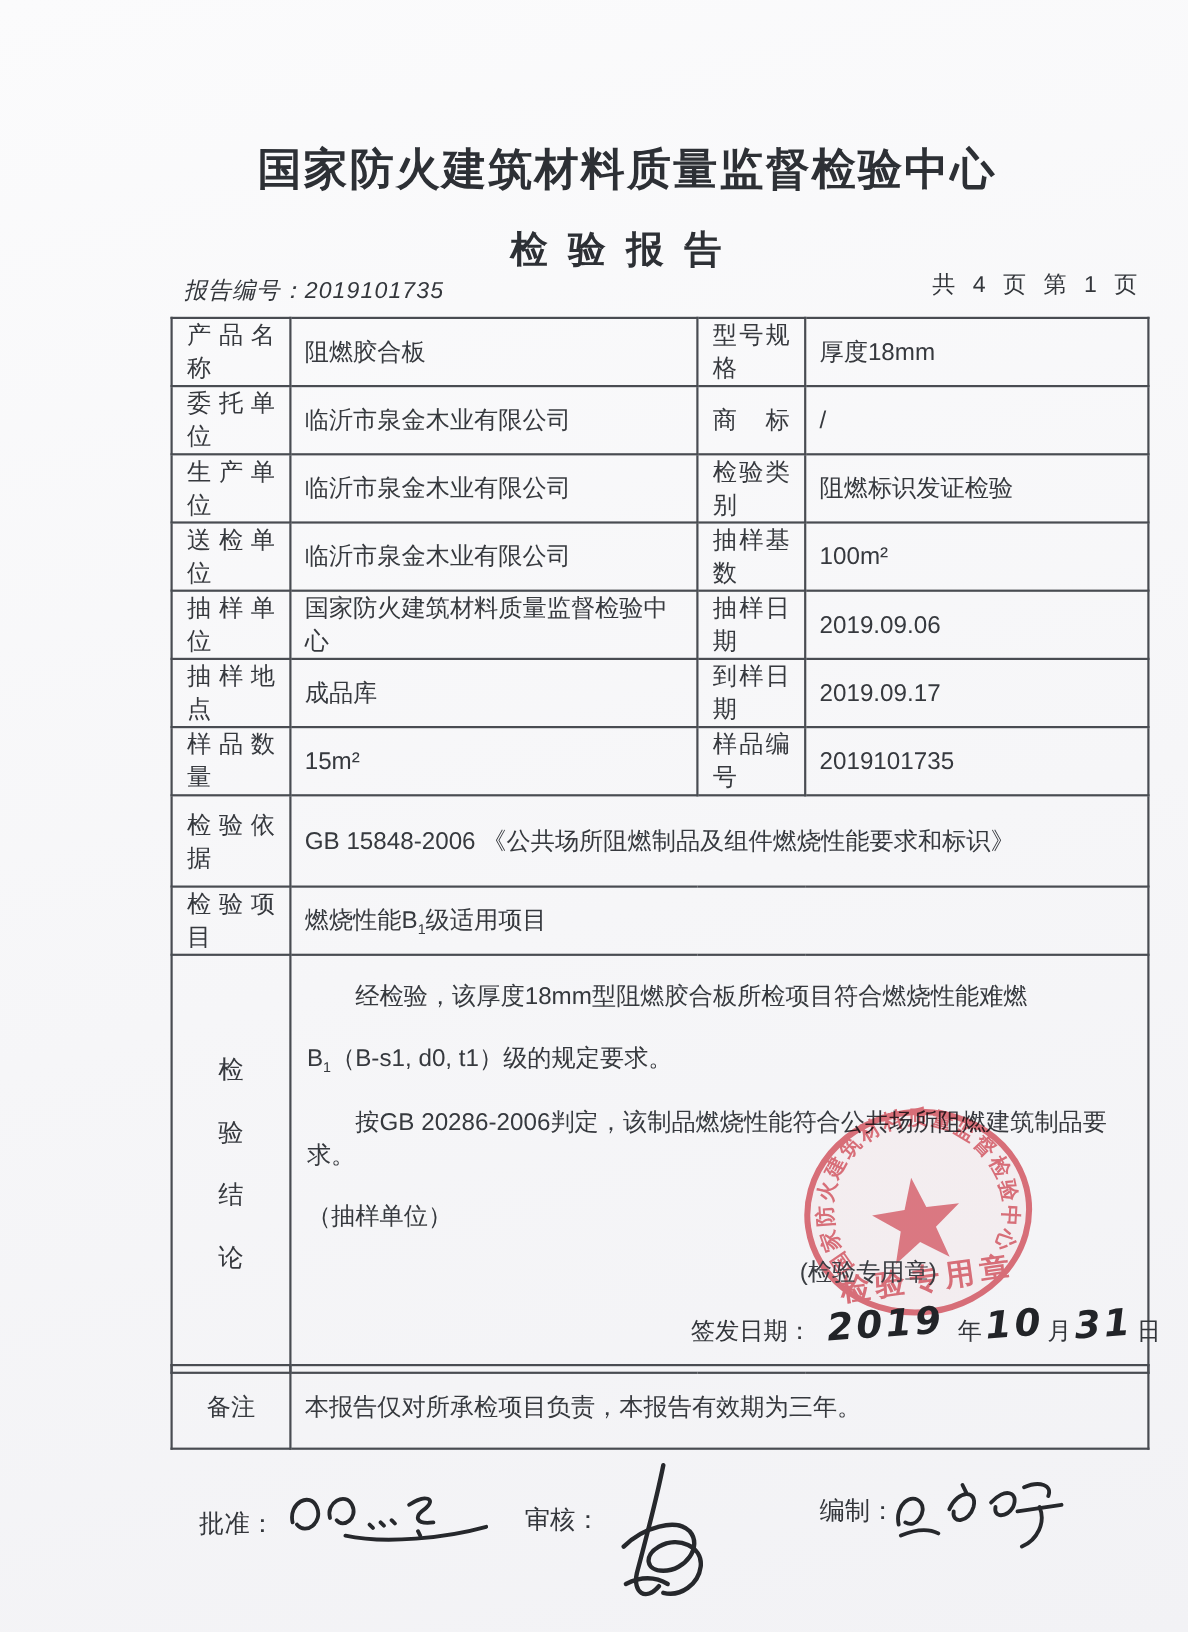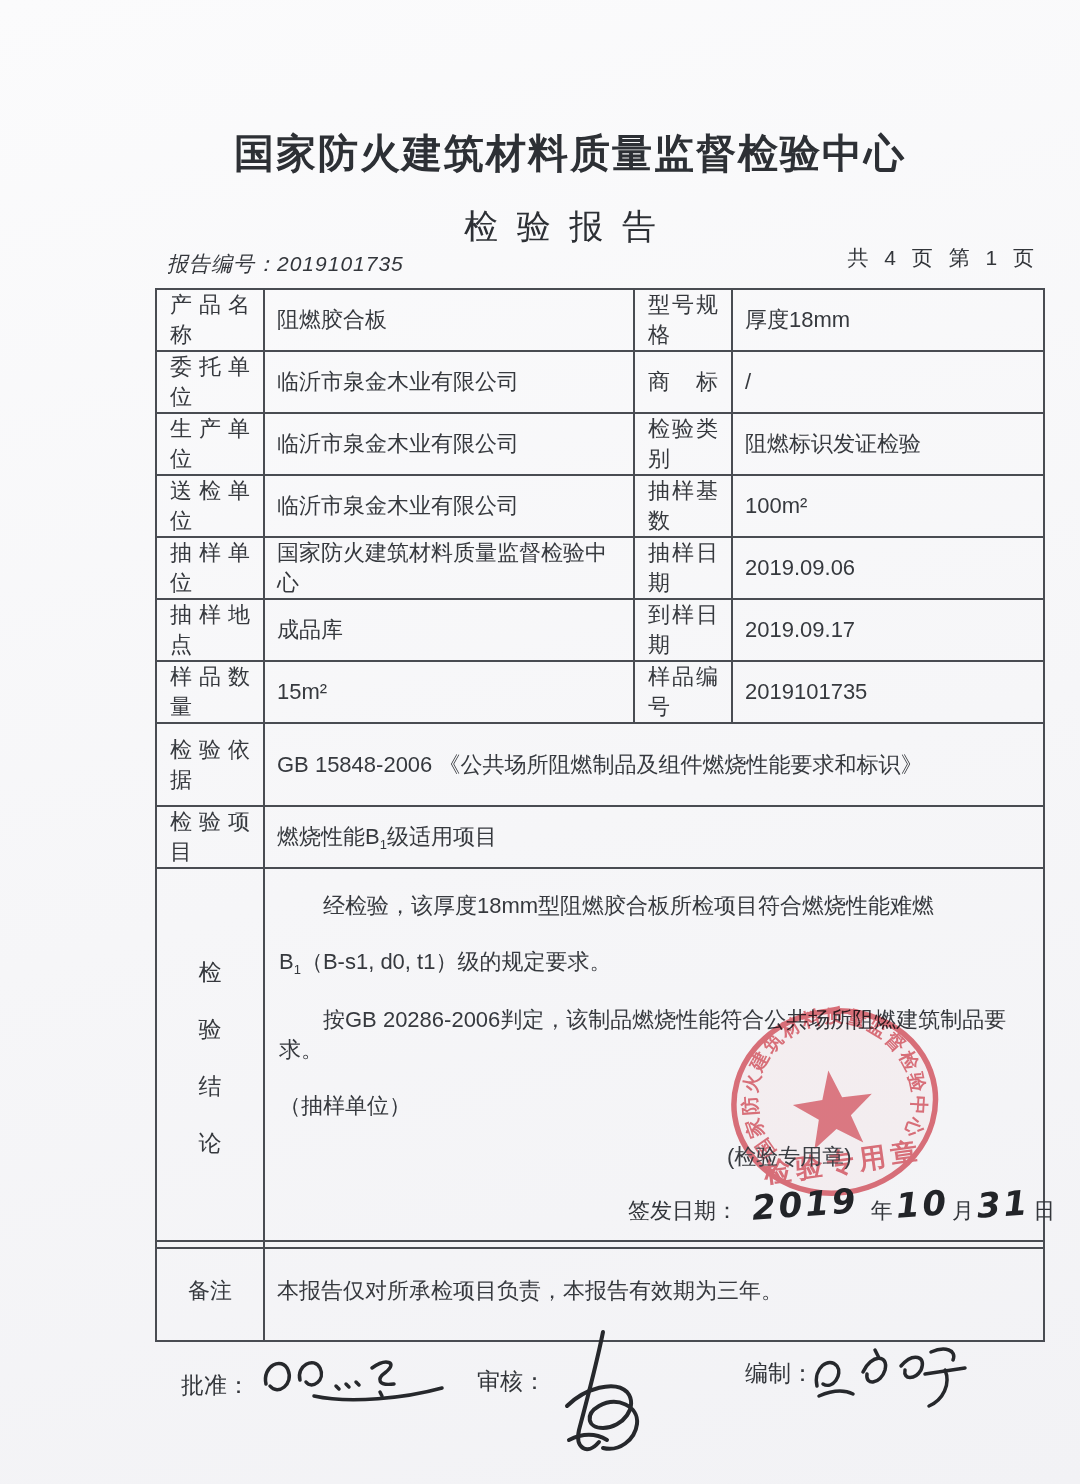--- a/index.html
+++ b/index.html
@@ -18,21 +18,21 @@
   }
   .org-title {
     position: absolute; top: 126px; left: 40px; width: 1060px;
     text-align: center;
     font-size: 40px; font-weight: bold; letter-spacing: 2px;
     color: #2d3035;
   }
   .report-title {
     position: absolute; top: 204px; left: 40px; width: 1040px;
     text-align: center;
-    font-size: 34px; font-weight: normal;
+    font-size: 34px; font-weight: bold;
     letter-spacing: 0.55em; text-indent: 0.55em;
     color: #2d3035;
   }
   .meta-row {
     position: absolute; top: 250px; left: 155px; width: 888px;
     font-size: 21px; color: #33363b;
   }
   .report-no { position: absolute; left: 12px; top: 0; letter-spacing: 1px; font-style: italic; }
   .page-indicator { position: absolute; right: 4px; top: -6px; letter-spacing: 5px; }
 
@@ -243,21 +243,21 @@
       <text class="stamp-bottom" x="119" y="176">检验专用章</text>
     </g>
   </svg>
 
   <table class="remark">
     <colgroup>
         <col style="width:108px">
         <col style="width:780px">
       </colgroup>
     <tbody>
-        <tr style="height:100px">
+        <tr style="height:76px">
       <td class="lab-center">备注</td>
       <td class="val">本报告仅对所承检项目负责，本报告有效期为三年。</td>
     </tr>
   </tbody>
     </table>
 
   <div class="sig-row">
     <span class="sig-label sig-approve-label">批准：</span>
     <svg class="sig-svg svg-approve" width="200" height="64" viewBox="0 0 200 64">
       <path stroke-width="3.5" d="M16,36 C12,18 32,8 38,22 C44,36 28,48 20,38"></path>

